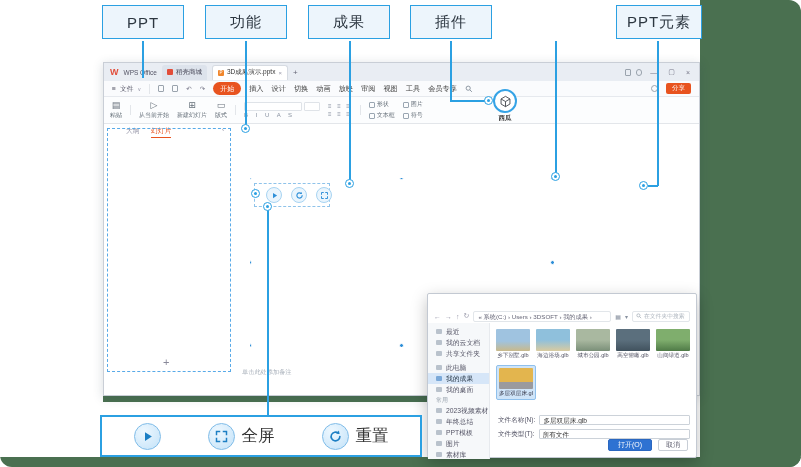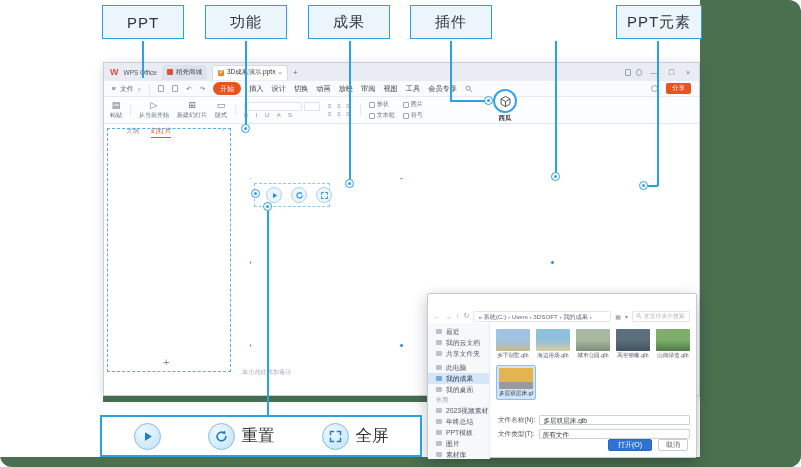--- a/index.html
+++ b/index.html
@@ -619,29 +619,29 @@
     <div class="litem">
       <div class="lgicon">
         <svg width="15" height="15" viewBox="0 0 24 24">
             <path d="M8 5l11 7-11 7z" fill="#1d7fc4"></path>
           </svg>
       </div>
     </div>
     <div class="litem">
       <div class="lgicon">
         <svg width="15" height="15" viewBox="0 0 24 24">
+            <path d="M4 10V4h6M14 4h6v6M20 14v6h-6M10 20H4v-6" fill="none" stroke="#1d7fc4" stroke-width="2.4"></path>
+          </svg>
+      </div>
+      <span class="llabel">全屏</span>
+    </div>
+    <div class="litem">
+      <div class="lgicon">
+        <svg width="15" height="15" viewBox="0 0 24 24">
             <path d="M19 12a7 7 0 1 1-2.5-5.4" fill="none" stroke="#1d7fc4" stroke-width="2.6" stroke-linecap="round"></path>
             <path d="M17.5 2.5l1 5.5-5.5-1z" fill="#1d7fc4"></path>
           </svg>
       </div>
       <span class="llabel">重置</span>
     </div>
-    <div class="litem">
-      <div class="lgicon">
-        <svg width="15" height="15" viewBox="0 0 24 24">
-            <path d="M4 10V4h6M14 4h6v6M20 14v6h-6M10 20H4v-6" fill="none" stroke="#1d7fc4" stroke-width="2.4"></path>
-          </svg>
-      </div>
-      <span class="llabel">全屏</span>
-    </div>
   </div>
 
 </div>
 
 </body></html>

